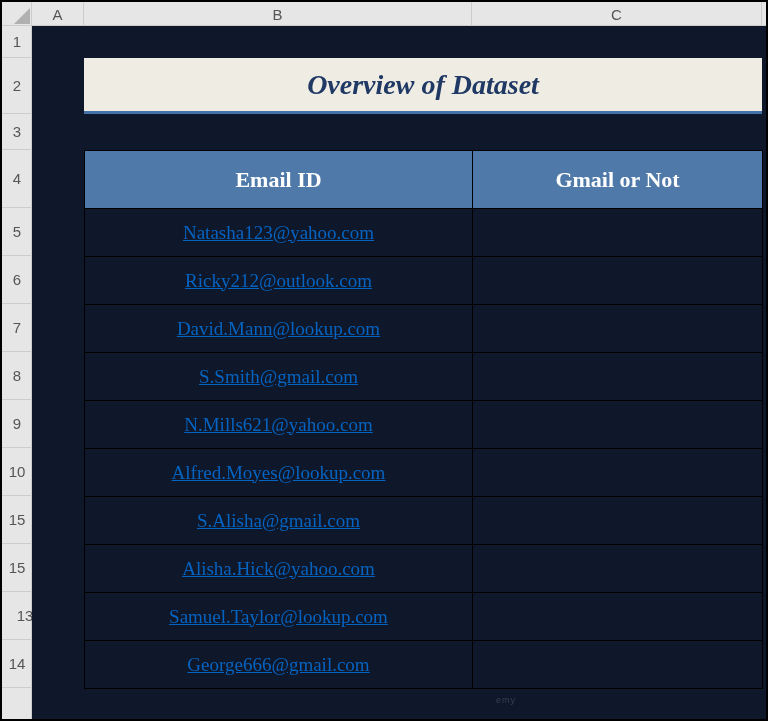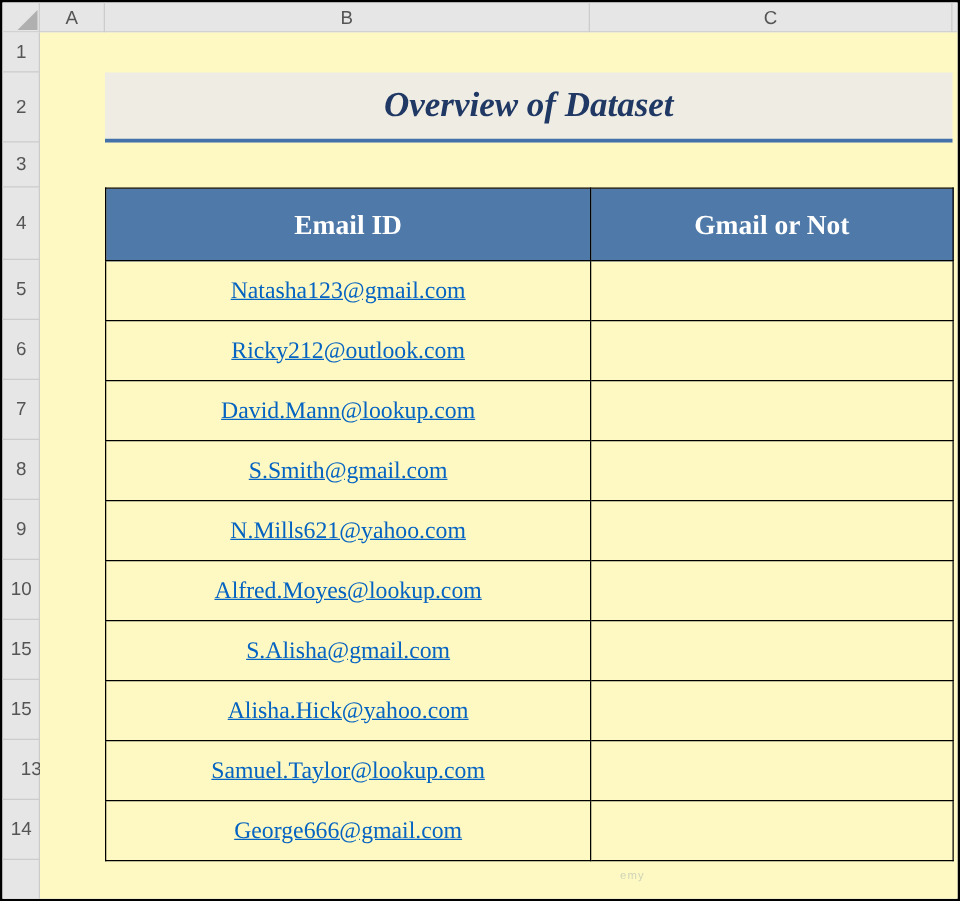--- a/index.html
+++ b/index.html
@@ -55,21 +55,21 @@
     display: flex; align-items: center; justify-content: center;
     color: #555;
     font-family: Arial, sans-serif;
     font-size: 15px;
     border-bottom: 1px solid #ccc;
     width: 30px;
   }
   .cells {
     position: absolute;
     top: 24px; left: 30px; right: 0; bottom: 0;
-    background: #fef9c3;
+    background: #0f172a;
   }
   .title-band {
     position: absolute;
     background: #efece3;
     display: flex; align-items: center; justify-content: center;
     font-style: italic;
     font-weight: bold;
     color: #1f3864;
     font-size: 28px;
     border-bottom: 3px solid #4472a8;
@@ -153,21 +153,21 @@
 
     <table class="tbl" id="dataTable" style="left: 52px; top: 124px;">
       <thead>
         <tr>
           <th id="th_b" style="width: 388px; height: 58px;">Email ID</th>
           <th id="th_c" style="width: 290px; height: 58px;">Gmail or Not</th>
         </tr>
       </thead>
       <tbody id="tbody">
           <tr>
-            <td style="width: 388px; height: 48px;"><span class="email">Natasha123@gmail.com</span></td>
+            <td style="width: 388px; height: 48px;"><span class="email">Natasha123@yahoo.com</span></td>
             <td style="width: 290px; height: 48px;"></td>
           </tr>
           <tr>
             <td style="width: 388px; height: 48px;"><span class="email">Ricky212@outlook.com</span></td>
             <td style="width: 290px; height: 48px;"></td>
           </tr>
           <tr>
             <td style="width: 388px; height: 48px;"><span class="email">David.Mann@lookup.com</span></td>
             <td style="width: 290px; height: 48px;"></td>
           </tr>

